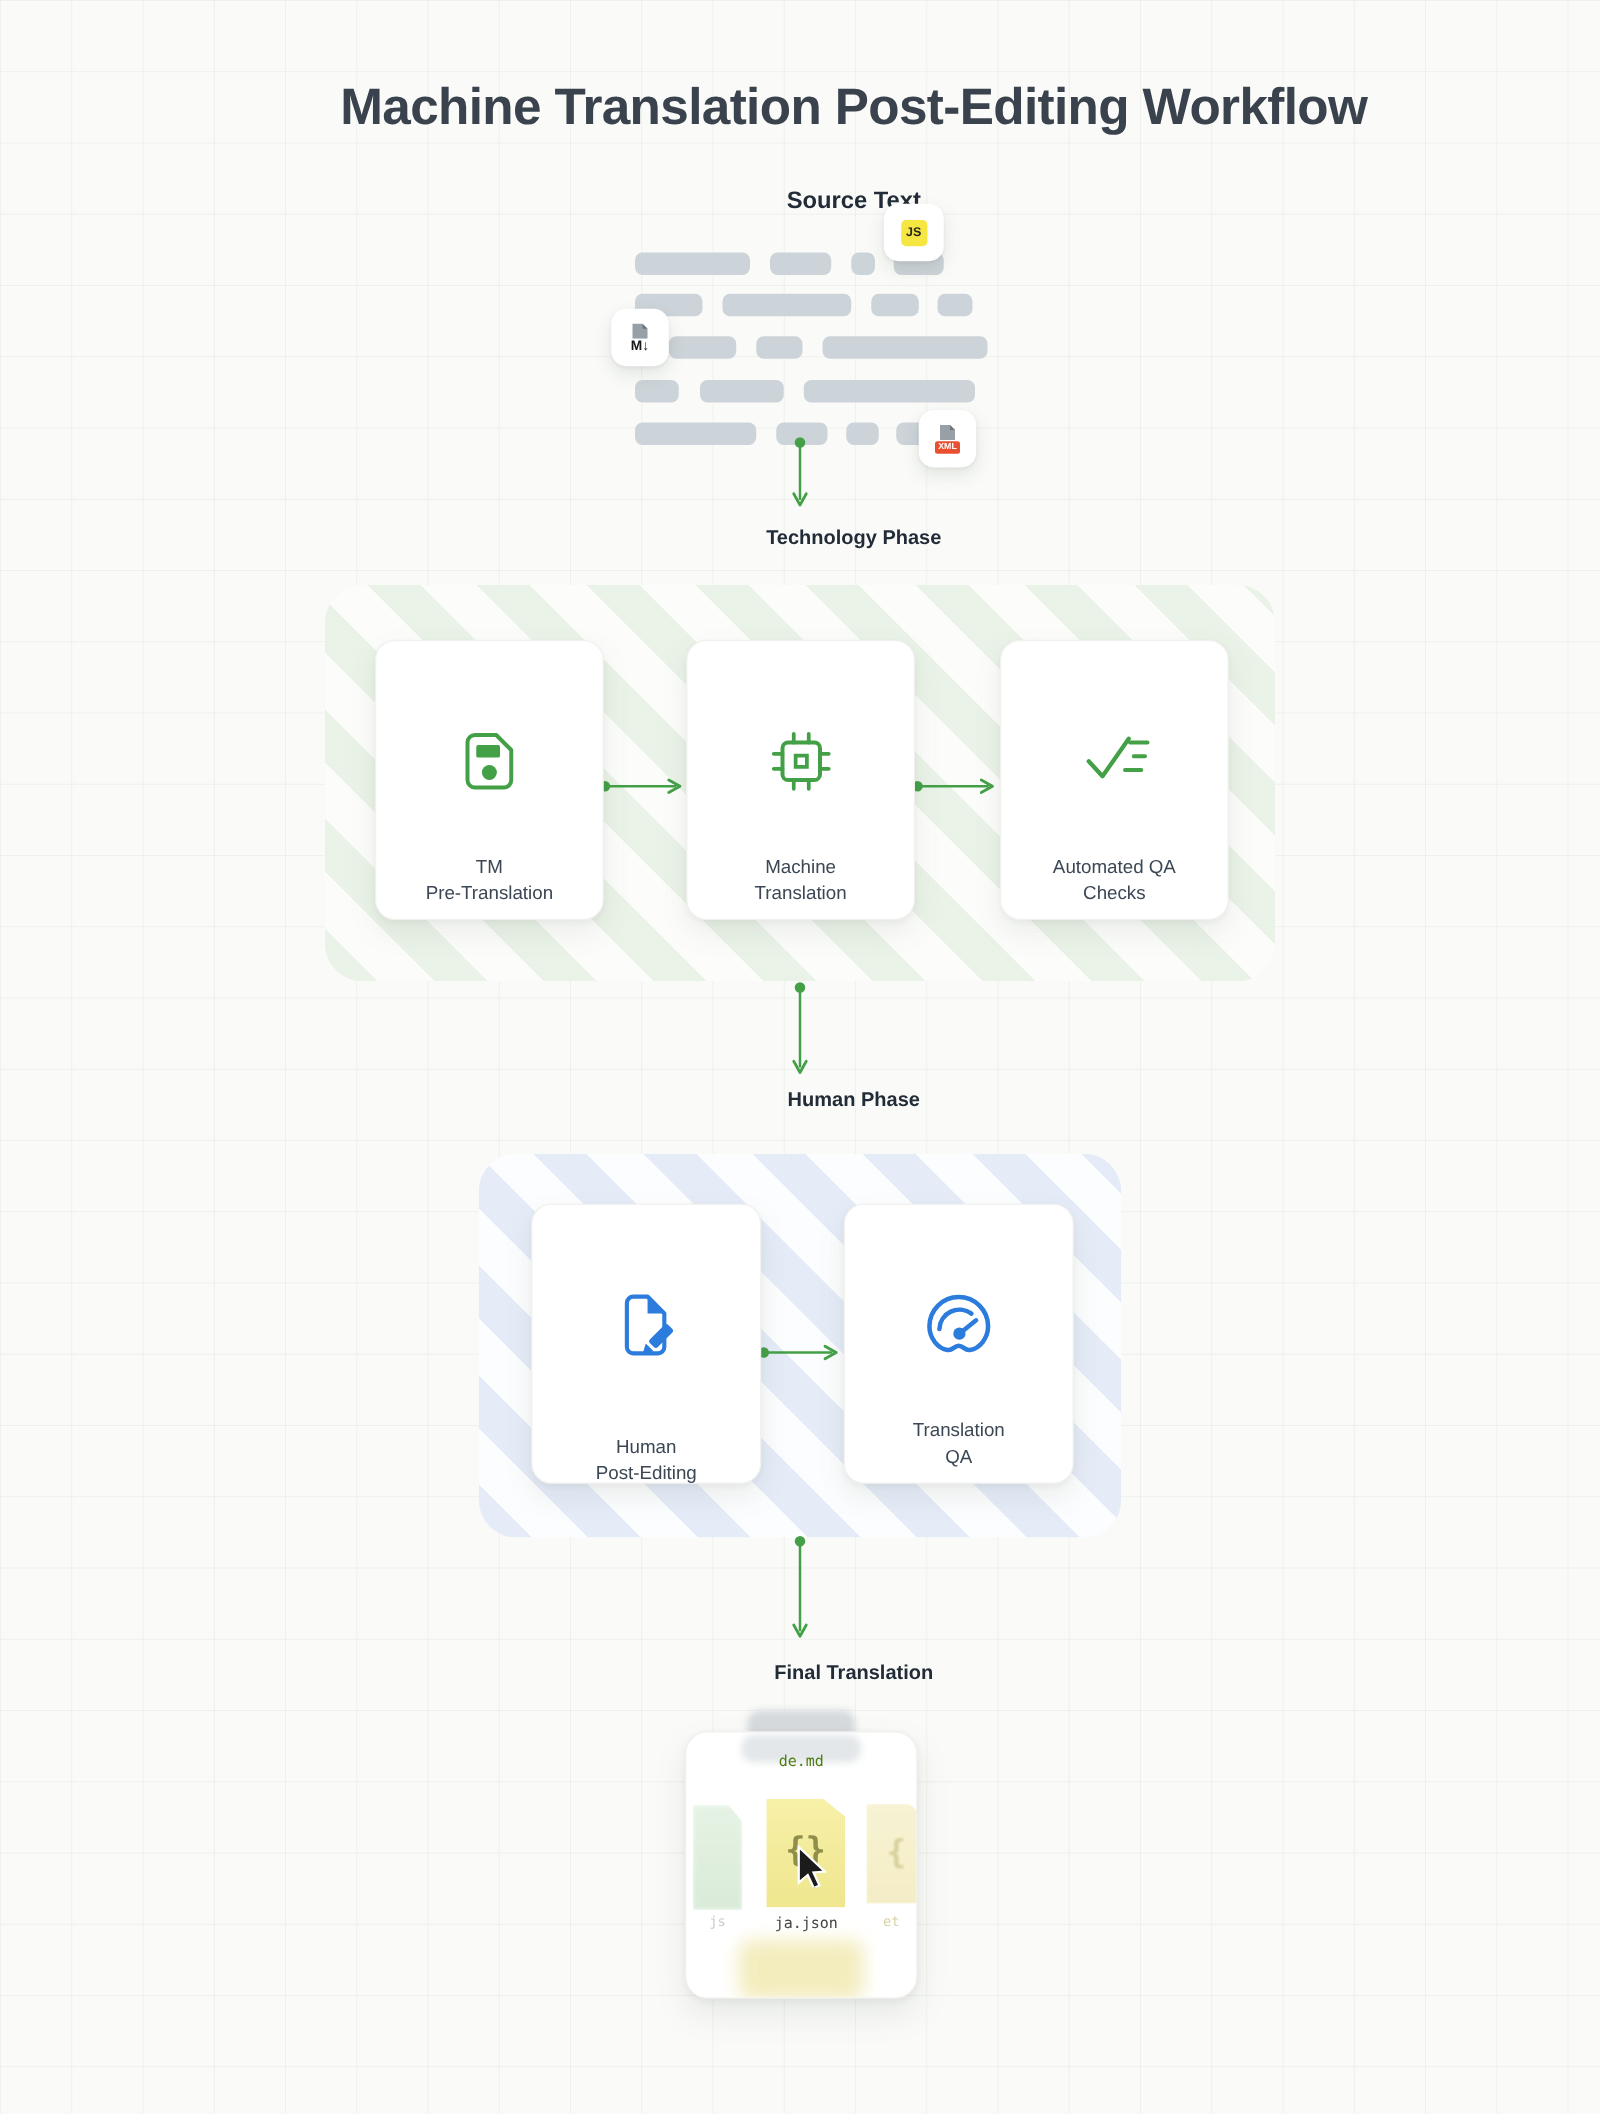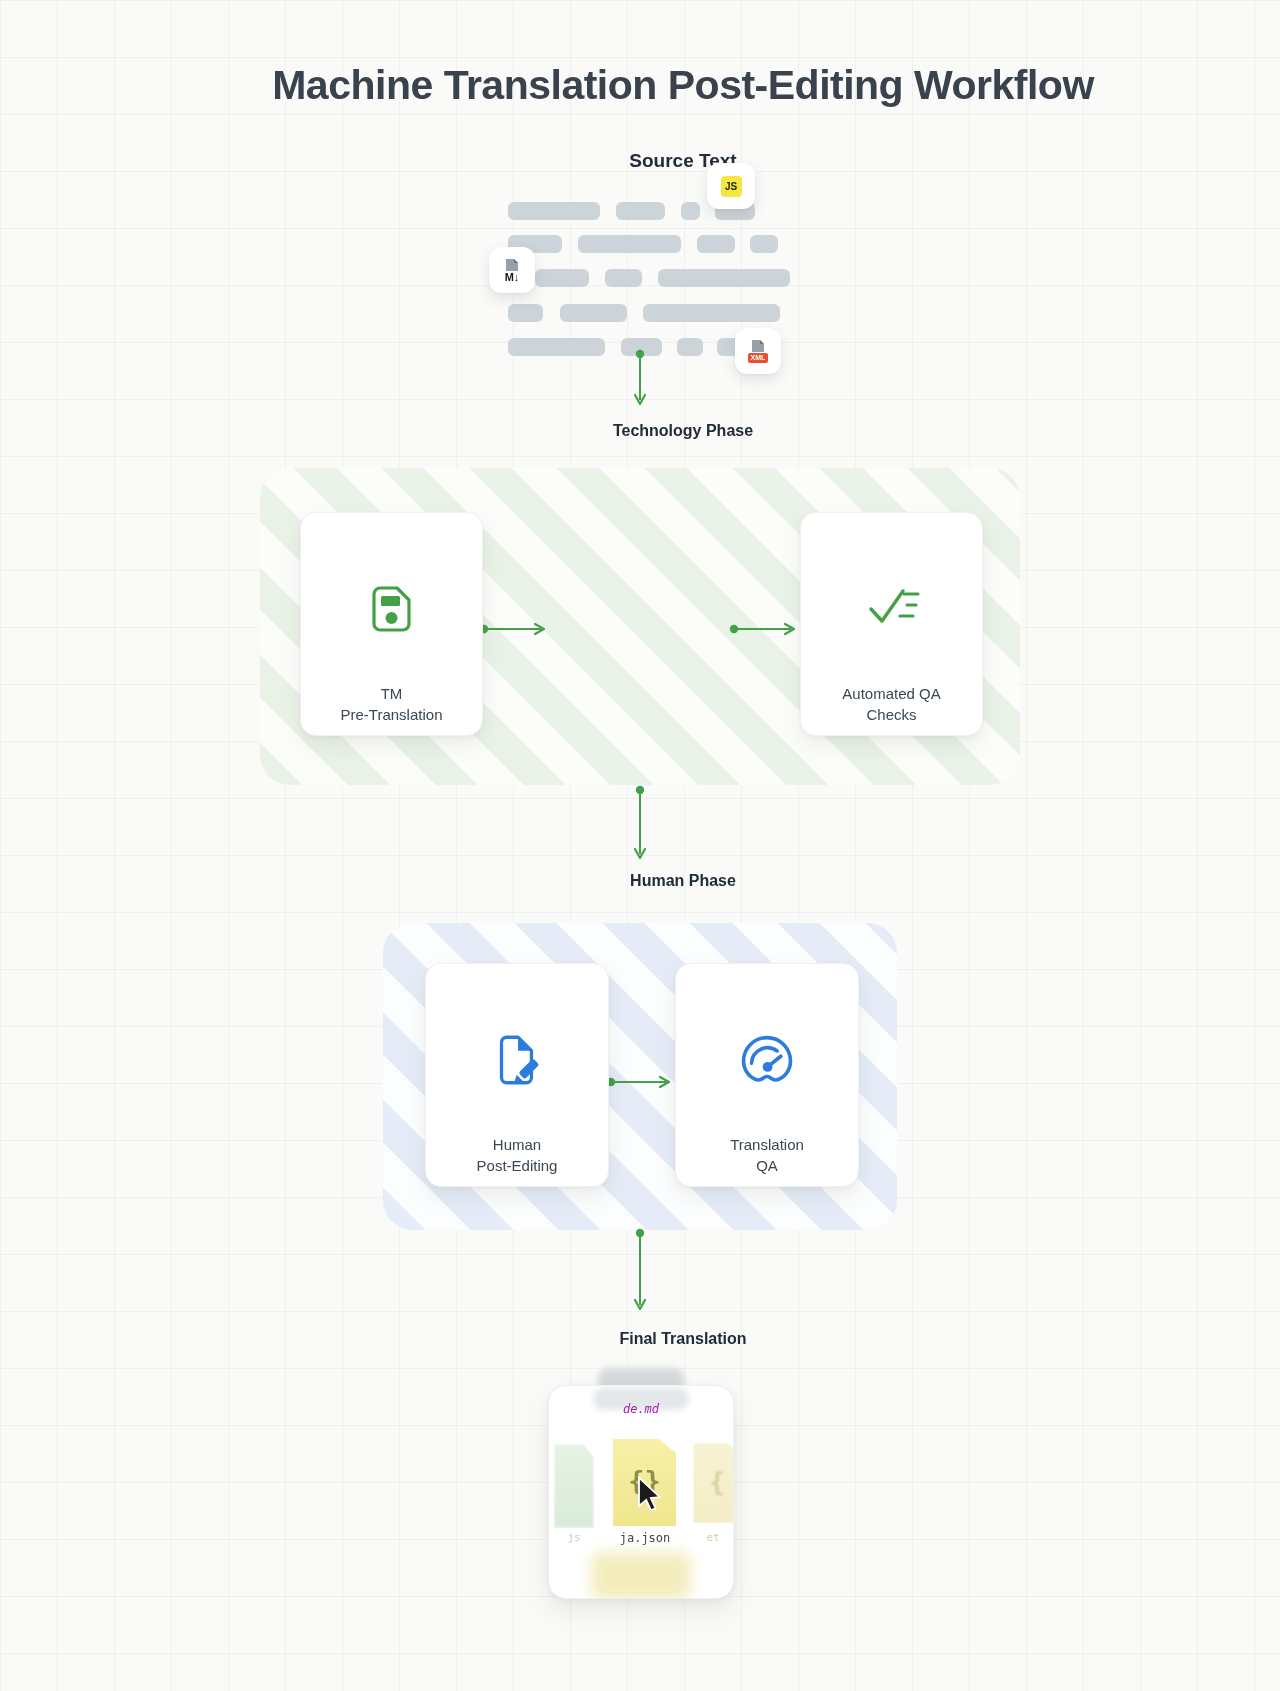--- a/index.html
+++ b/index.html
@@ -132,20 +132,33 @@
       <span>Pre-Translation</span>
     </div>
   </div>
 
   <svg class="arrow" style="left:477px;top:621px;" width="72" height="16">
     <circle cx="7" cy="8" r="4.2" fill="#43A047"></circle>
     <line x1="7" y1="8" x2="64" y2="8" stroke="#43A047" stroke-width="2"></line>
     <polyline points="58,3 67,8 58,13" fill="none" stroke="#43A047" stroke-width="2.2" stroke-linecap="round" stroke-linejoin="round"></polyline>
   </svg>
 
+  <div class="step-card" style="left:549px;top:512px;">
+    <div class="icon-wrap">
+      <svg width="60" height="60" viewBox="0 0 60 60" stroke="#43A047" fill="none" stroke-linecap="round">
+        <rect x="15" y="15" width="30" height="30" rx="4.5" stroke-width="3.2"></rect>
+        <rect x="25.5" y="25.5" width="9" height="9" stroke-width="3"></rect>
+        <path d="M24 8v7M36 8v7M24 45v7M36 45v7M8 24h7M8 36h7M45 24h7M45 36h7" stroke-width="3"></path>
+      </svg>
+    </div>
+    <div class="card-label">
+      <span>Machine</span>
+      <span>Translation</span>
+    </div>
+  </div>
 
   <svg class="arrow" style="left:727px;top:621px;" width="72" height="16">
     <circle cx="7" cy="8" r="4.2" fill="#43A047"></circle>
     <line x1="7" y1="8" x2="64" y2="8" stroke="#43A047" stroke-width="2"></line>
     <polyline points="58,3 67,8 58,13" fill="none" stroke="#43A047" stroke-width="2.2" stroke-linecap="round" stroke-linejoin="round"></polyline>
   </svg>
 
   <div class="step-card" style="left:800px;top:512px;">
     <div class="icon-wrap">
       <svg width="60" height="60" viewBox="0 0 60 60" stroke="#43A047" fill="none" stroke-linecap="round" stroke-linejoin="round">
@@ -162,21 +175,21 @@
   <svg class="arrow" style="left:632px;top:784px;" width="16" height="78">
     <circle cx="8" cy="6" r="4.2" fill="#43A047"></circle>
     <line x1="8" y1="6" x2="8" y2="70" stroke="#43A047" stroke-width="2"></line>
     <polyline points="3,65 8,74 13,65" fill="none" stroke="#43A047" stroke-width="2.2" stroke-linecap="round" stroke-linejoin="round"></polyline>
   </svg>
 
   <div class="center-text section-label" style="top:872px;">Human Phase</div>
 
   <div class="phase-box stripes-blue" style="left:383px;top:923px;width:514px;height:307px;"></div>
 
-  <div class="step-card" style="left:425px;top:963px;width:182px;">
+  <div class="step-card" style="left:425px;top:963px;width:182px;gap:13px;">
     <div class="icon-wrap">
       <svg width="62" height="62" viewBox="0 0 60 60">
         <path d="M31 8H20a5 5 0 0 0-5 5v34a5 5 0 0 0 5 5h19a5 5 0 0 0 5-5V21L31 8z" fill="none" stroke="#2B7CDD" stroke-width="3.2" stroke-linejoin="round"></path>
         <path d="M31 8v13h13z" fill="#2B7CDD"></path>
         <g transform="rotate(-45 27 53)" fill="#2B7CDD">
           <path d="M27 53L35 48.7V57.3Z"></path>
           <rect x="37.5" y="48.7" width="20" height="8.6" rx="2.2"></rect>
         </g>
       </svg>
     </div>
@@ -213,21 +226,21 @@
     <polyline points="3,73 8,82 13,73" fill="none" stroke="#43A047" stroke-width="2.2" stroke-linecap="round" stroke-linejoin="round"></polyline>
   </svg>
 
   <div class="center-text section-label" style="top:1330px;">Final Translation</div>
 
   <div class="blob" style="left:598px;top:1368px;width:86px;height:26px;background:#d6dadd;filter:blur(3px);z-index:1;"></div>
 
   <div class="final-card">
     <div class="blob" style="left:44px;top:2px;width:96px;height:22px;background:#dadfe2;filter:blur(3px);opacity:.75;"></div>
 
-    <div class="mono-label" style="left:0;width:100%;top:16px;font-size:12px;color:#a21caf;font-style:italic;">de.md</div>
+    <div class="mono-label" style="left:0;width:100%;top:16px;font-size:12px;color:#4d7c0f;">de.md</div>
 
     <div class="file-shape" style="left:5px;top:58px;width:40px;height:84px;background:linear-gradient(180deg,#e2f1e0,#d3e8d2);filter:blur(1.5px);opacity:.85;"></div>
     <div class="mono-label" style="left:5px;width:40px;top:145px;font-size:11px;color:#c7cec9;filter:blur(.6px);">js</div>
 
     <div class="file-shape" style="left:64px;top:53px;width:63px;height:87px;background:linear-gradient(180deg,#f7f0a8,#efe68e);">
       <div class="file-glyph" style="top:26px;font-size:27px;color:#8f8f4b;">{}</div>
     </div>
     <div class="mono-label" style="left:54px;width:84px;top:145px;font-size:12px;color:#3f4536;"></div>
     <div class="mono-label" style="left:54px;width:84px;top:145px;font-size:12px;color:#404040;">ja.json</div>
 

